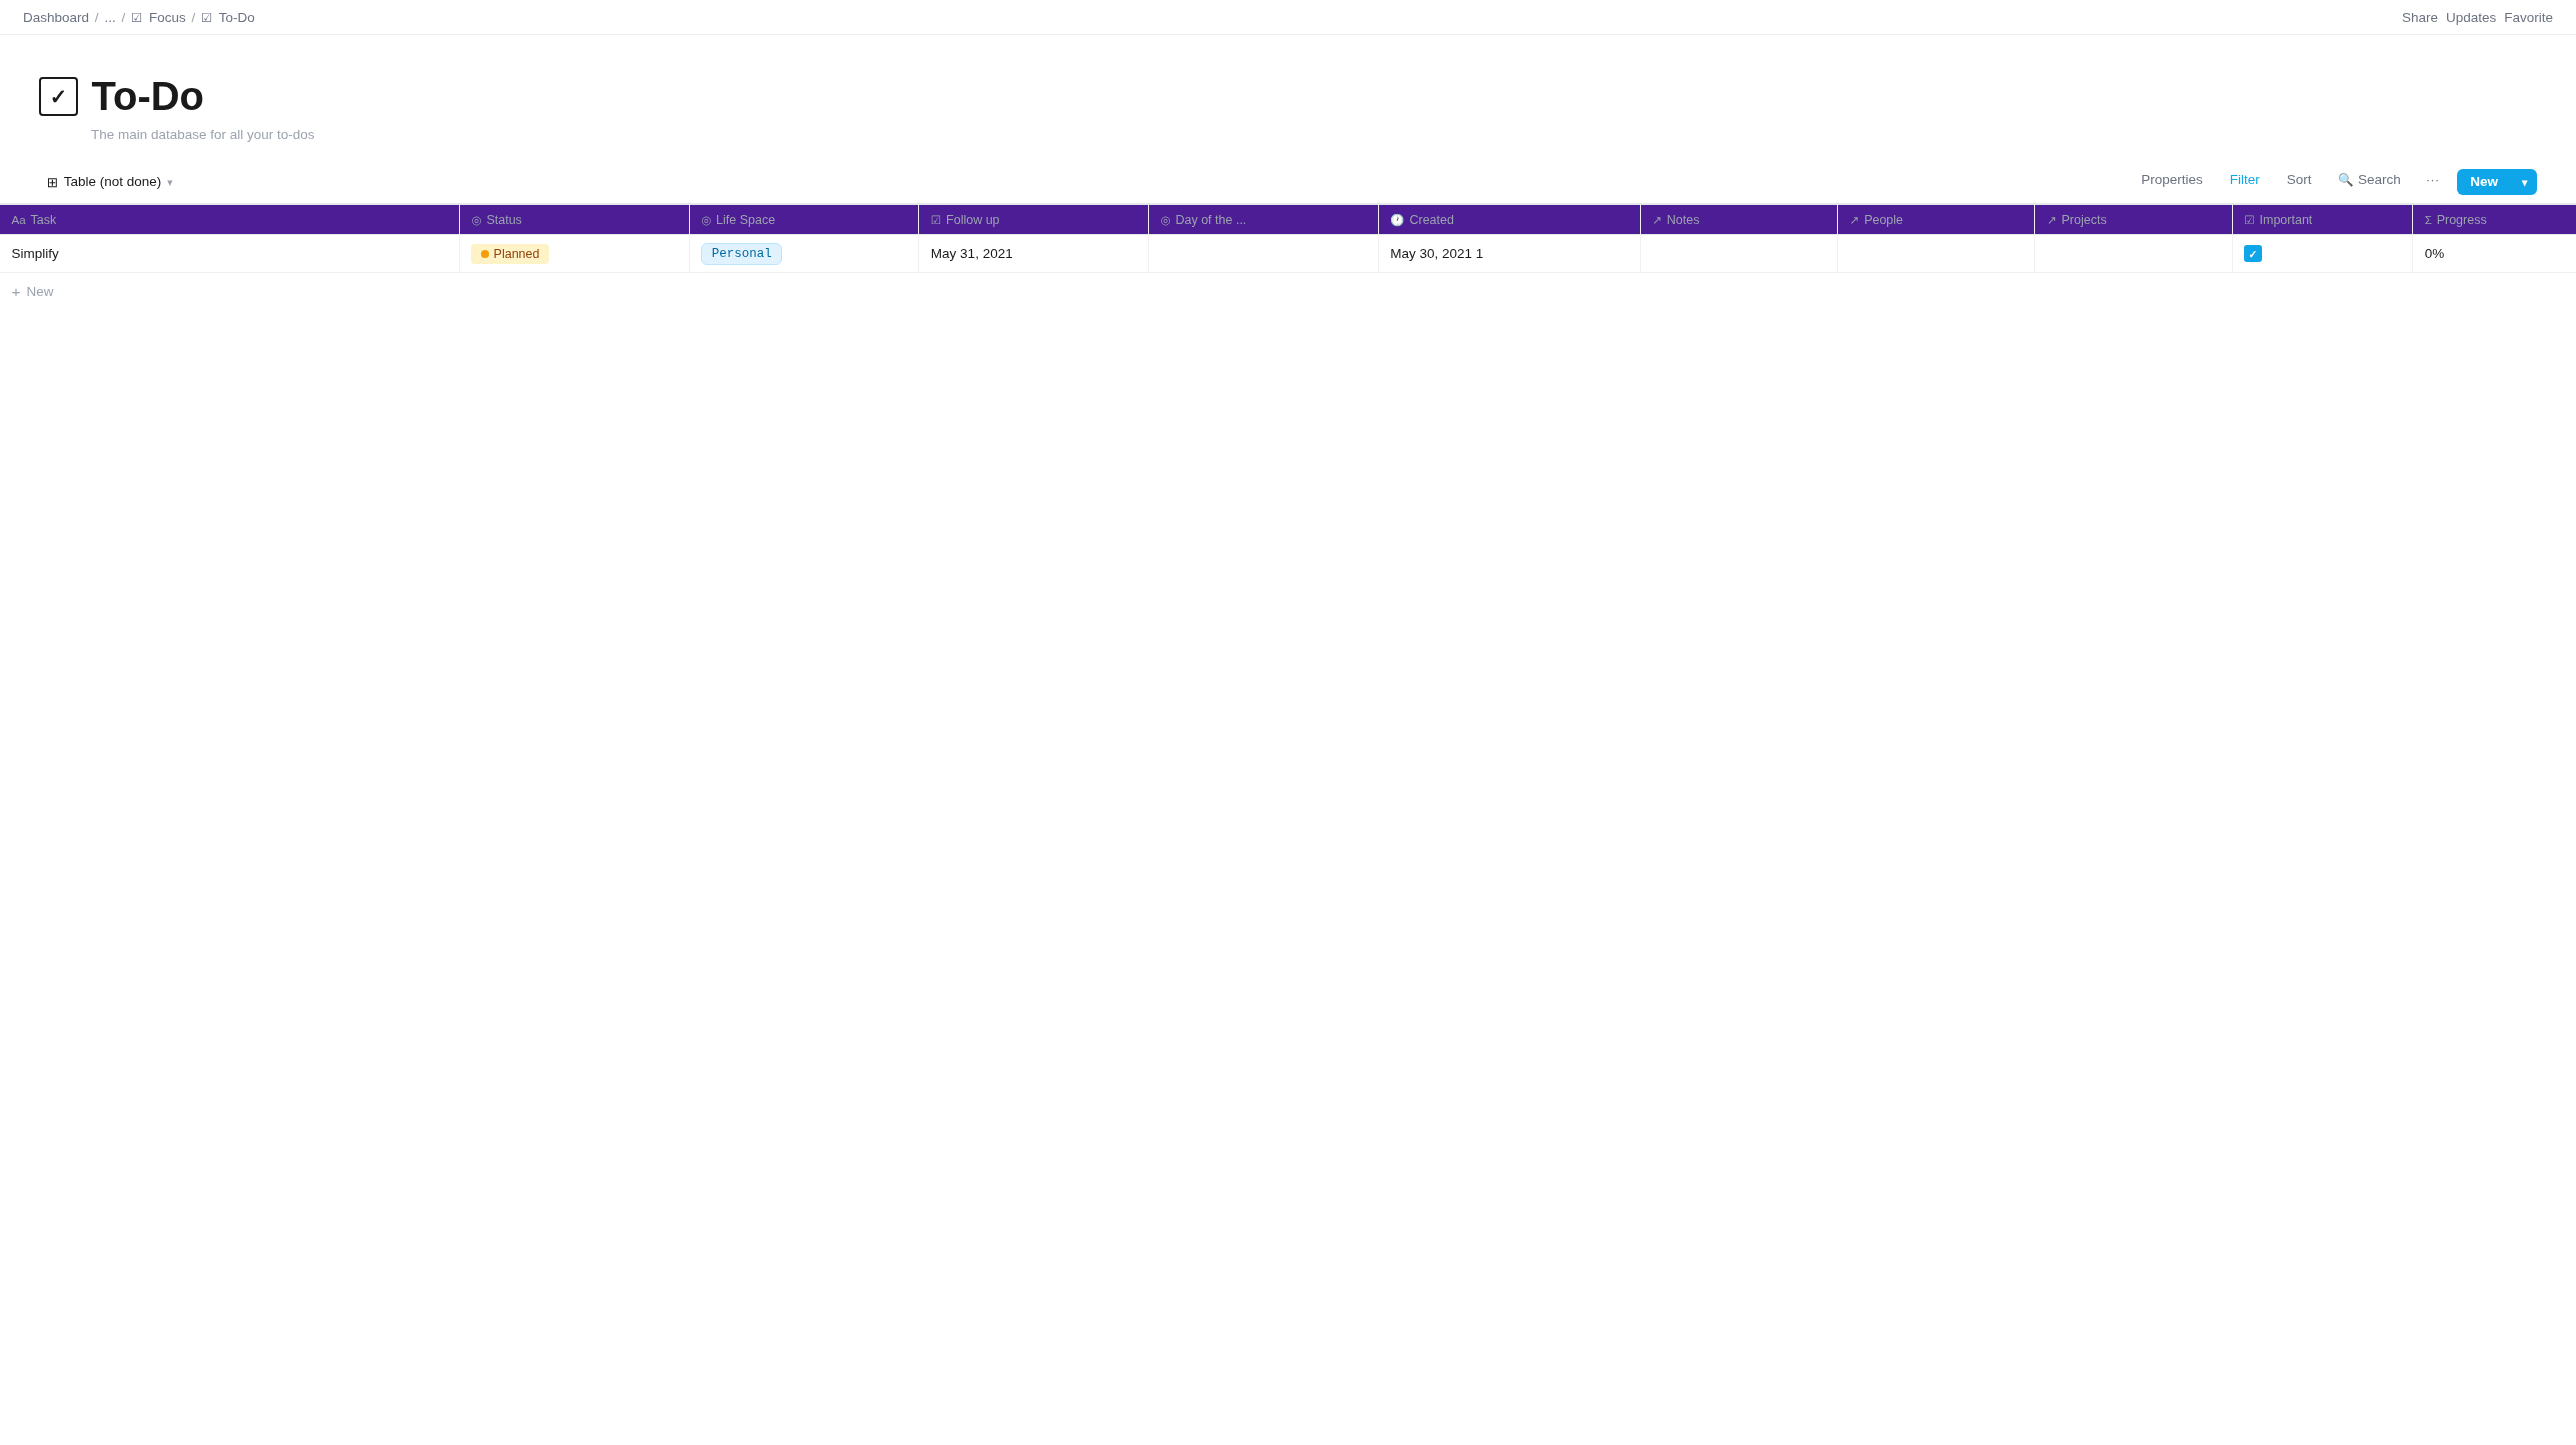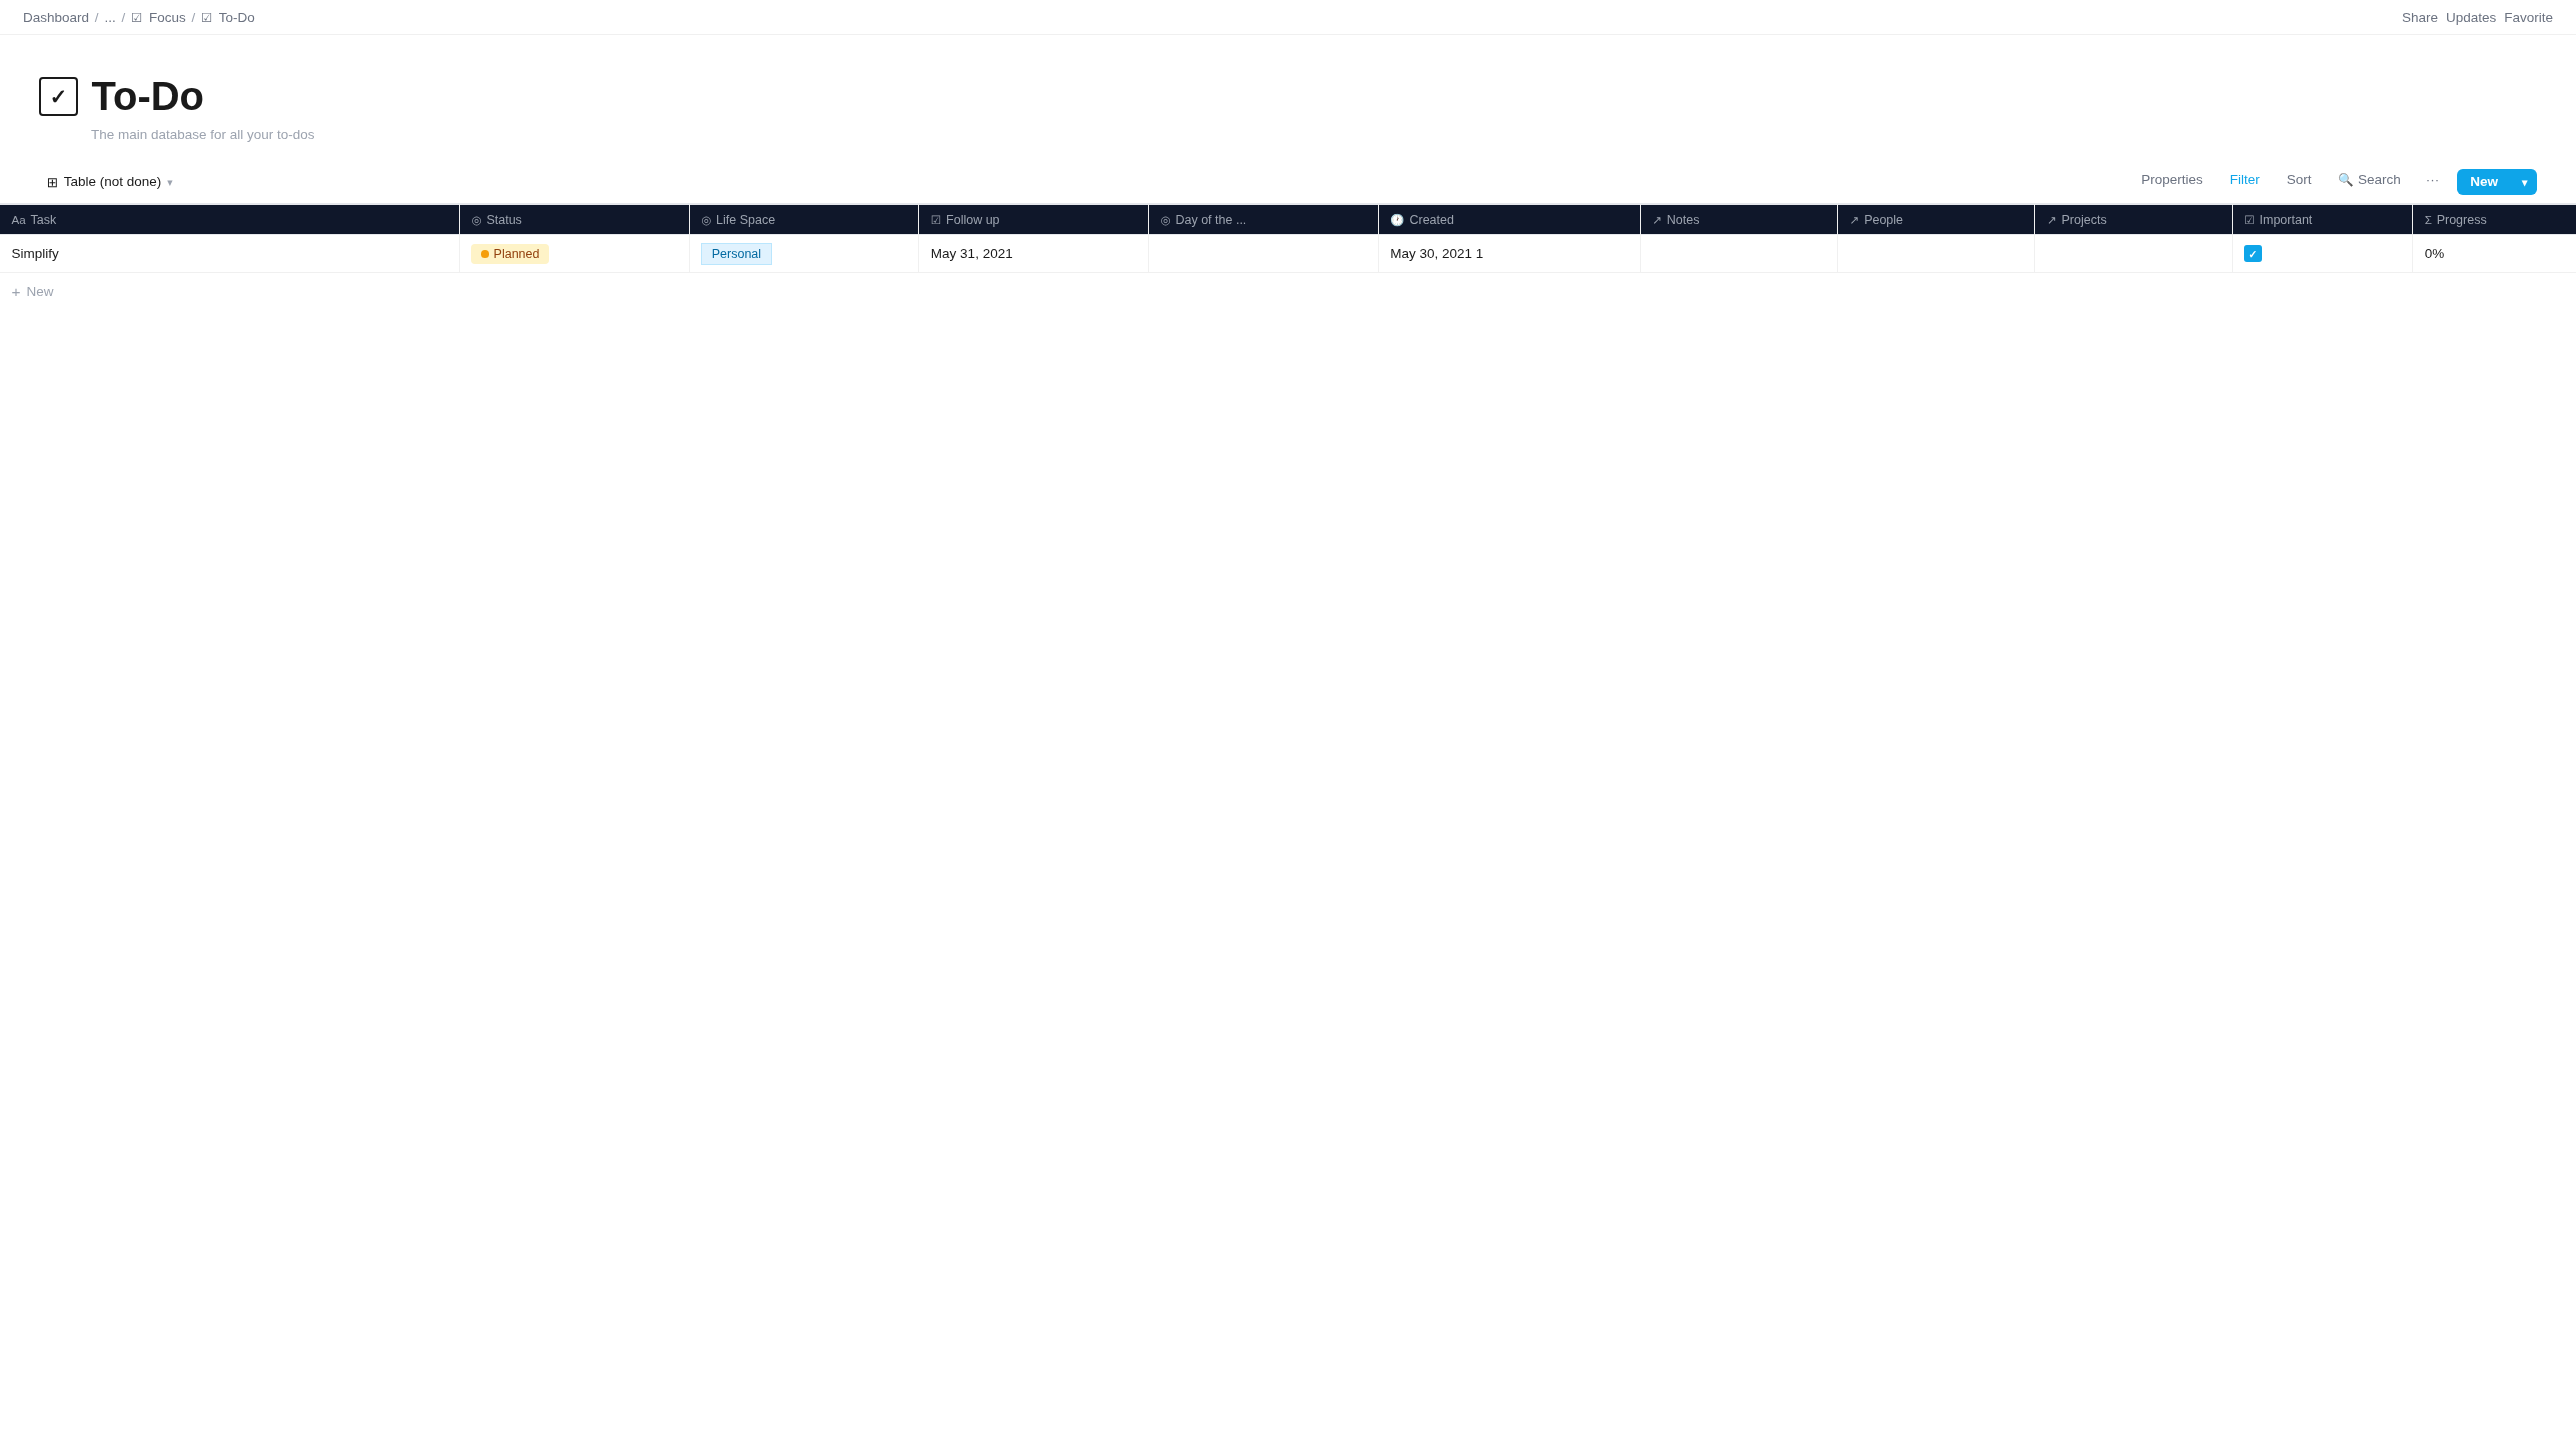--- a/index.html
+++ b/index.html
@@ -164,21 +164,21 @@
       border-top: 1px solid #e5e7eb;
       border-bottom: 1px solid #e5e7eb;
     }
     th {
       padding: 7.7px 11.6px;
       text-align: left;
       font-size: 12.5px;
       font-weight: 500;
       color: #9ca3af;
       white-space: nowrap;
-      background: #0f172a;
+      background: #4c1d95;
       border-right: 1px solid #f0f0f0;
       overflow: hidden;
     }
     th:last-child { border-right: none; }
 
     td {
       padding: 7.7px 11.6px;
       border-bottom: 1px solid #f0f0f0;
       border-right: 1px solid #f0f0f0;
       font-size: 13.5px;
@@ -227,26 +227,27 @@
       height: 7.7px;
       border-radius: 50%;
       background: #f59e0b;
     }
 
     
     .lifespace-badge {
       display: inline-flex;
       align-items: center;
       padding: 2.9px 9.6px;
-      border-radius: 0;
+      border-radius: 6px;
       font-size: 12.5px;
       font-weight: 500;
       background: #e0f2fe;
       color: #0369a1;
       border: 1px solid #bae6fd;
+      font-family: Liberation Mono, monospace;
     }
 
     
     .checkbox-checked {
       width: 17.3px;
       height: 17.3px;
       background: #0ea5e9;
       border-radius: 2.9px;
       display: flex;
       align-items: center;

